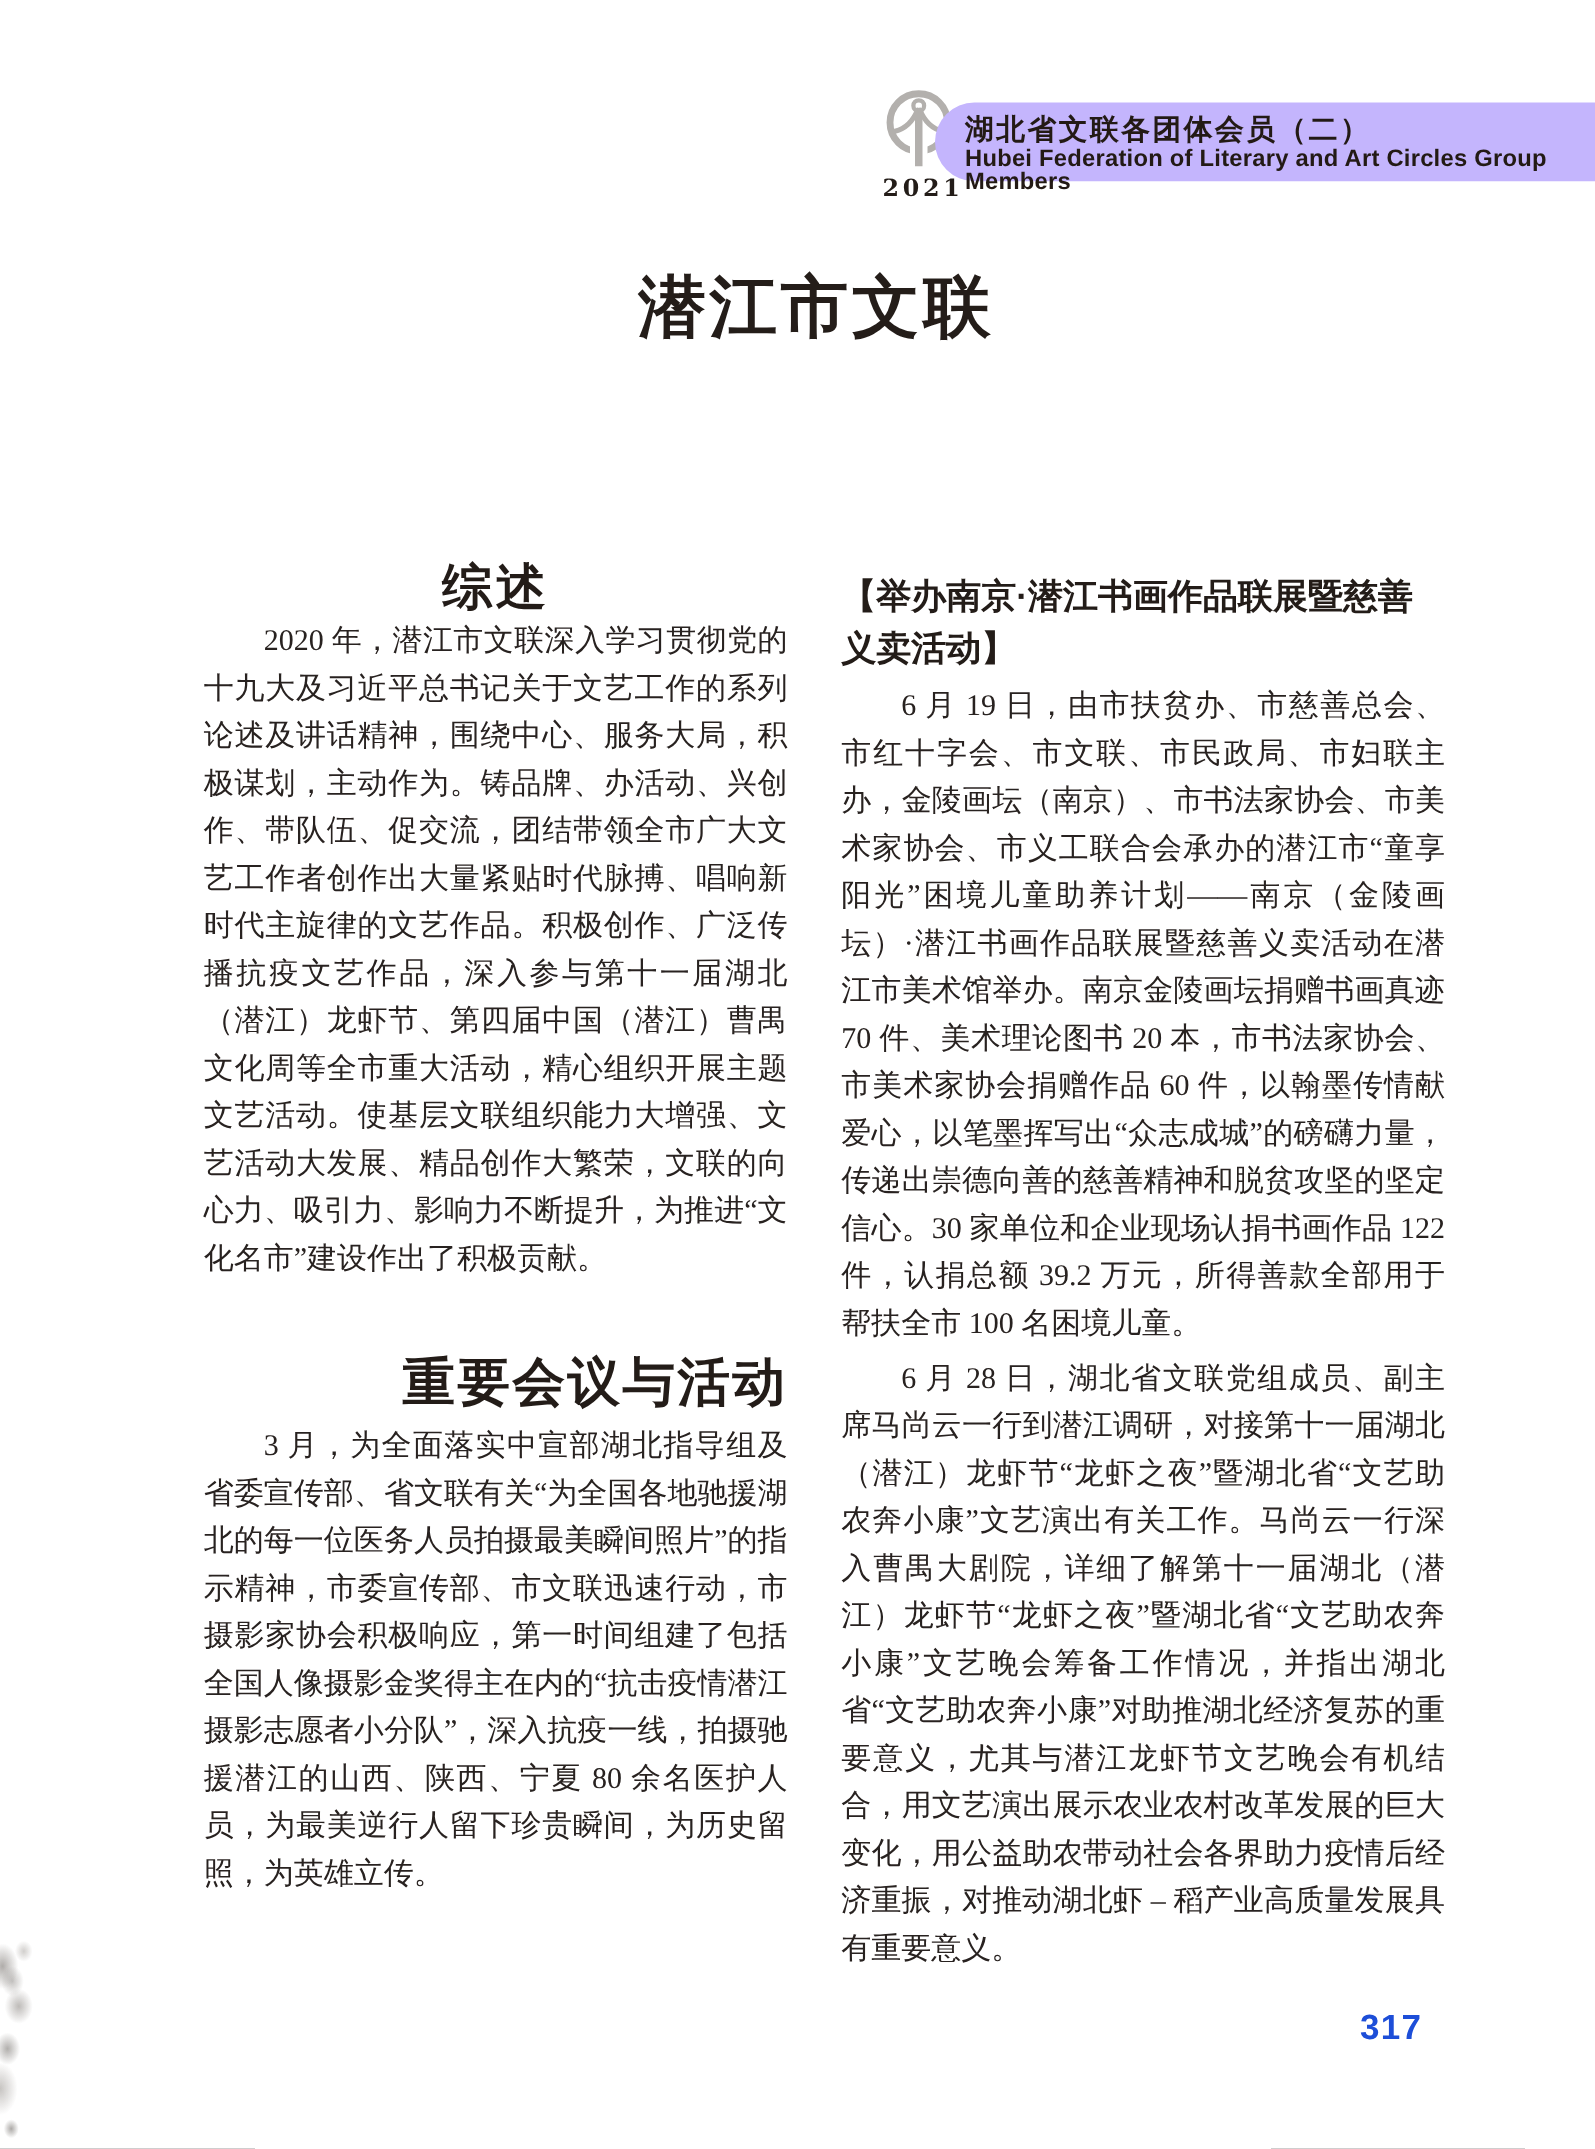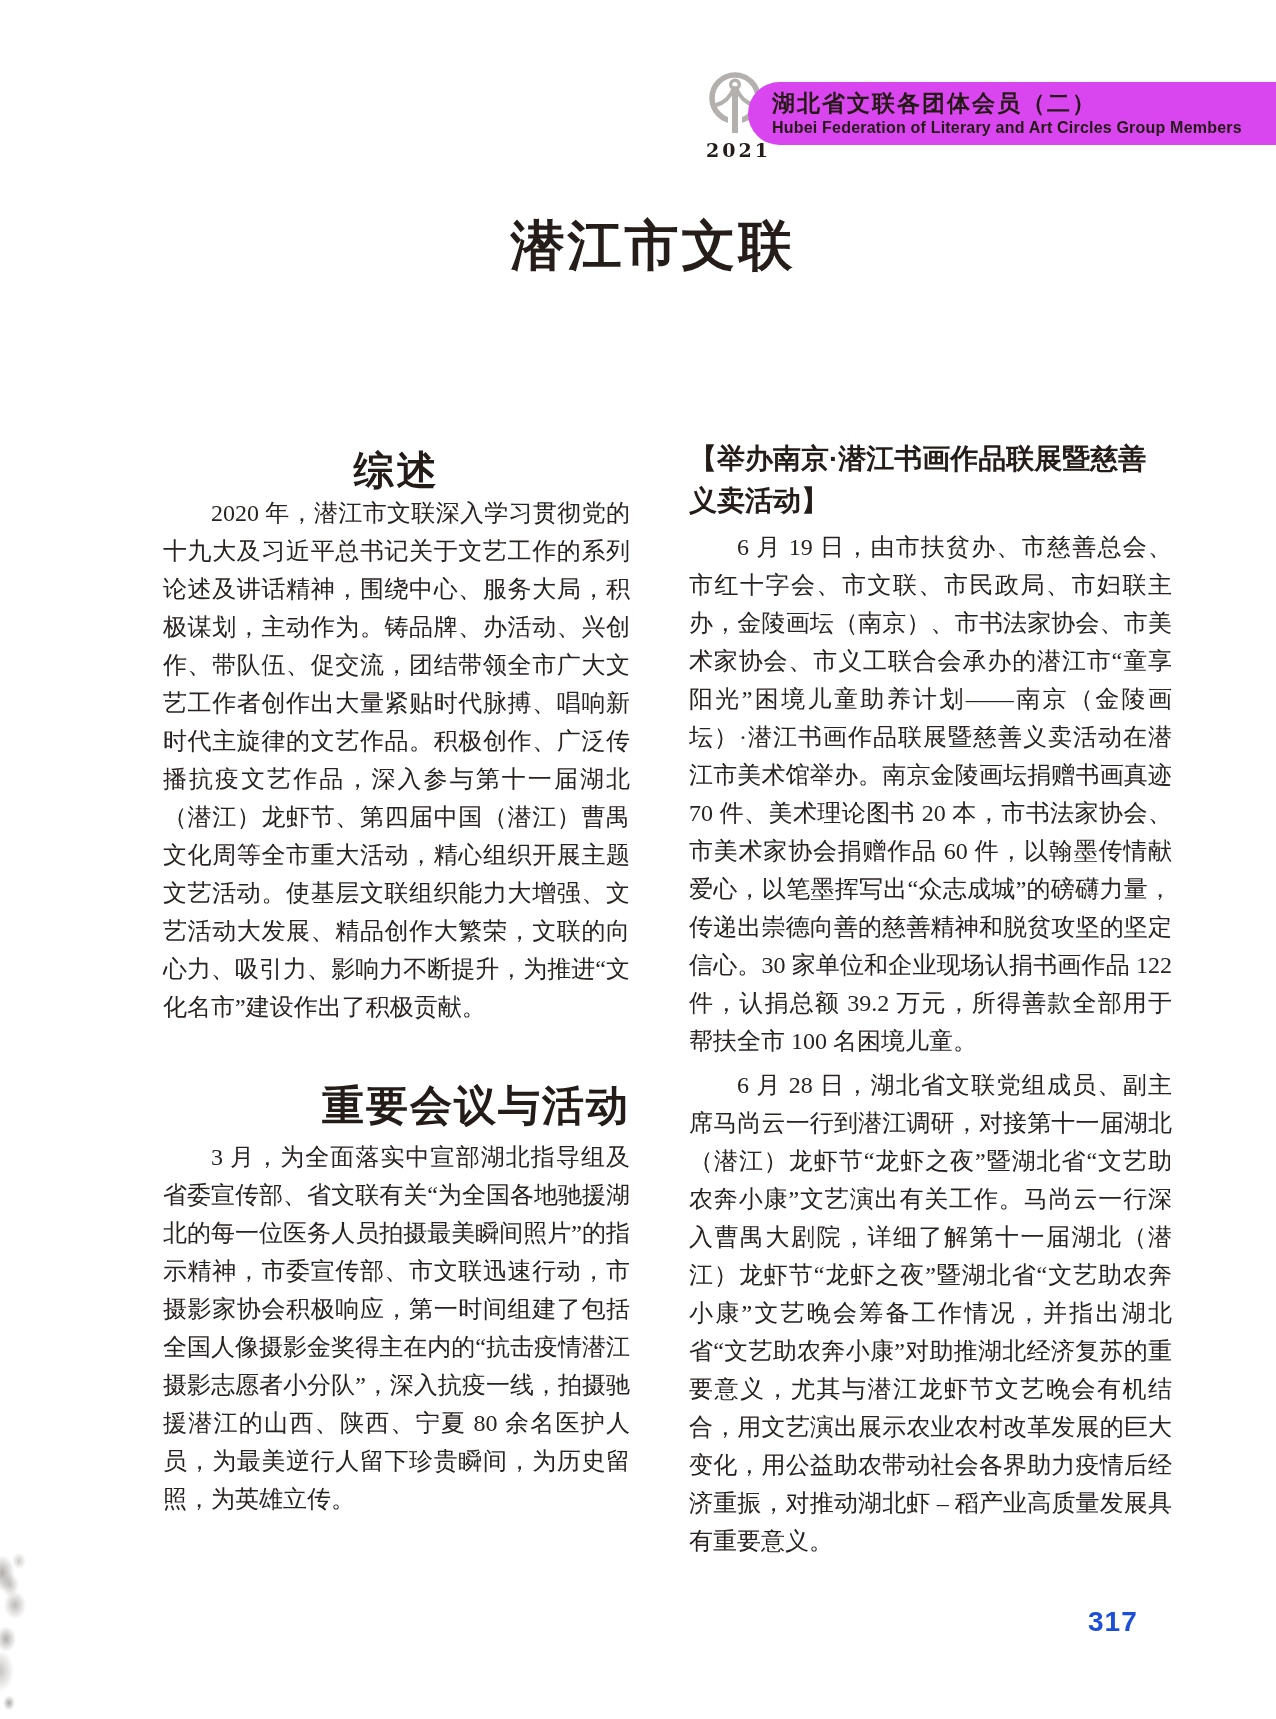--- a/index.html
+++ b/index.html
@@ -18,52 +18,52 @@
     text-align:left;
     margin-left:24px;
   }
   .logo-year{
     font-family:"DejaVu Serif","Liberation Serif",serif;
     font-weight:700;font-size:19px;letter-spacing:3px;
     color:#231c18;margin-top:0px;
   }
   .banner{
     position:absolute;left:748px;top:82px;right:0;height:63px;
-    background:#d946ef;
+    background:#c4b5fd;
     border-radius:32px 0 0 32px;
     box-sizing:border-box;
     padding:8px 10px 0 24px;
   }
   .banner-cn{
     font-family:"Liberation Sans","DejaVu Sans",sans-serif;
     font-weight:700;font-size:23px;line-height:27px;
     letter-spacing:2px;color:#231a15;
   }
   .banner-en{
     font-family:"Liberation Sans","DejaVu Sans",sans-serif;
-    font-weight:700;font-size:16px;line-height:18px;
+    font-weight:700;font-size:19px;line-height:18px;
     margin-top:2px;color:#231a15;letter-spacing:0.2px;
   }
   
   .page-title{
     position:absolute;top:210px;left:0;width:1306px;
     margin:0;text-align:center;
     font-family:"Liberation Serif","DejaVu Serif",serif;
     font-weight:700;font-size:54px;letter-spacing:3px;
     color:#241d19;
   }
   
   .col{
     position:absolute;
     font-size:24px;line-height:38px;
     text-align:justify;
     font-weight:500;
   }
   .col-left{left:163px;top:420px;width:467px;}
-  .col-right{left:673px;top:438px;width:483px;margin-left:16px;}
+  .col-right{left:673px;top:456px;width:483px;}
   .col p{margin:0;text-indent:2em;}
   .overview-heading{
     margin:26px 0 0;text-align:center;
     font-family:"Liberation Sans","DejaVu Sans",sans-serif;
     font-weight:700;font-size:40px;line-height:48px;
     letter-spacing:3px;color:#231c18;
   }
   .overview-para{margin-top:0 !important;}
   .meetings-heading{
     margin:54px 0 0;text-align:right;

